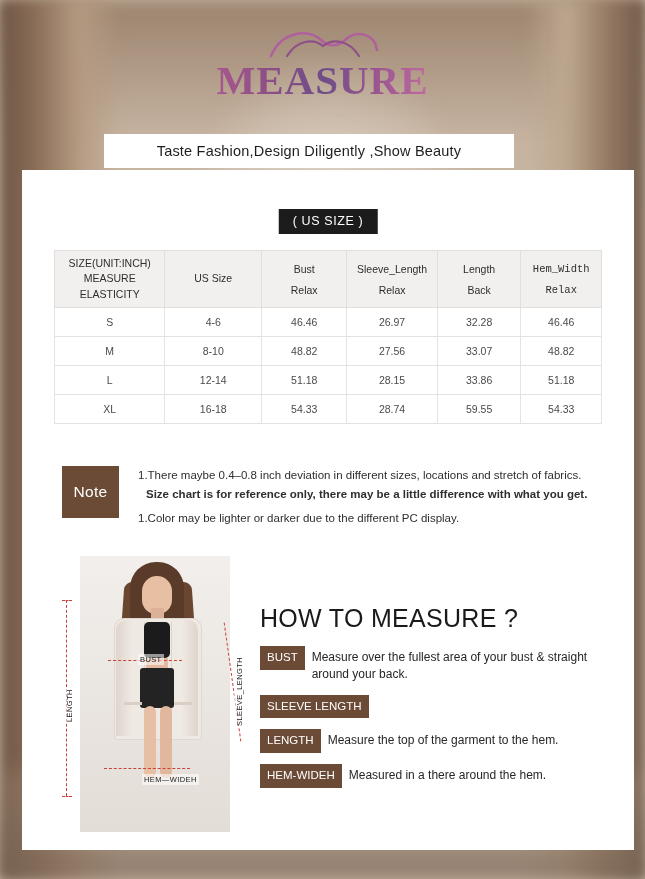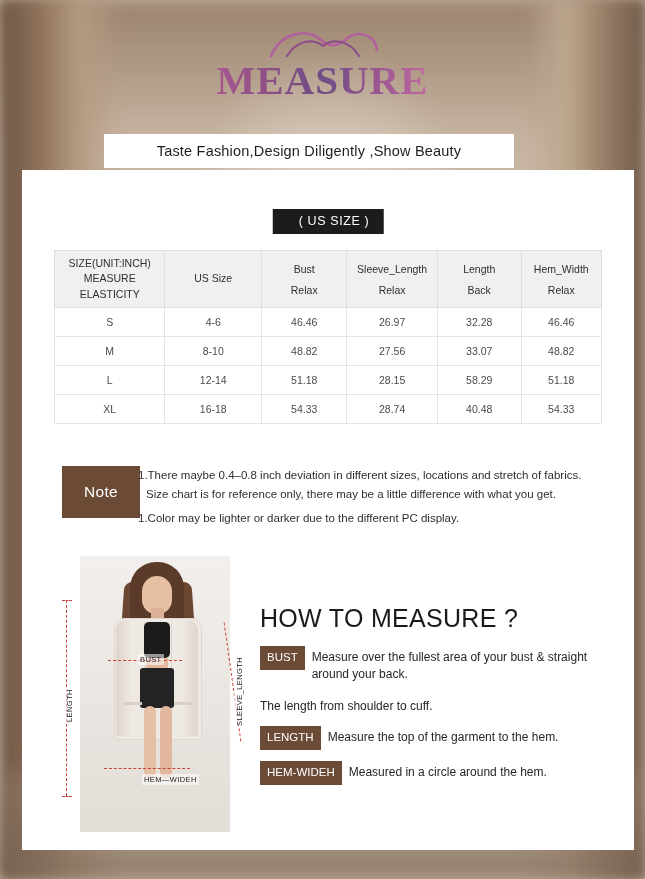--- a/index.html
+++ b/index.html
@@ -113,21 +113,21 @@
   
   .us-size-pill {
     position: absolute;
     left: 50%;
     transform: translateX(-50%);
     top: 39px;
     background: #1c1c1c;
     color: #ffffff;
     font-size: 12.5px;
     letter-spacing: 0.6px;
-    padding: 5px 14px 6px 26px;
+    padding: 5px 14px 6px 14px;
   }
 
   
   table.size-table {
     position: absolute;
     left: 32px;
     top: 80px;
     width: 548px;
     border-collapse: collapse;
     font-size: 10.5px;
@@ -158,48 +158,48 @@
     text-align: center;
     height: 26px;
     font-size: 10.5px;
     color: #4a4a4a;
   }
   .col-0 { width: 110px; text-align: center; }
   .col-1 { width: 98px; }
   .col-2 { width: 86px; }
   .col-3 { width: 90px; }
   .col-4 { width: 84px; }
-  .col-5 { width: 80px; }
+  .col-5 { width: 80px; font-family: Liberation Mono, monospace; }
 
   
   .note-badge {
     position: absolute;
     left: 40px;
     top: 296px;
-    width: 78px;
+    width: 57px;
     height: 52px;
     background: #6b4a36;
     color: #ffffff;
     font-size: 15.5px;
     display: flex;
     align-items: center;
     justify-content: center;
     letter-spacing: 0.3px;
   }
   .note-text {
     position: absolute;
     left: 116px;
     top: 296px;
     width: 470px;
     font-size: 11.5px;
     line-height: 1.62;
     color: #2f2f2f;
   }
   .note-text p { margin: 0 0 6px 0; }
-  .note-indent { display: block; padding-left: 8px; }
+  .note-indent { display: block; padding-left: 8px; font-weight: bold; }
 
   
   .measure-title {
     position: absolute;
     left: 238px;
     top: 434px;
     font-size: 25px;
     color: #1a1a1a;
     letter-spacing: 0.3px;
   }
@@ -419,29 +419,29 @@
         <td>48.82</td>
         <td>27.56</td>
         <td>33.07</td>
         <td>48.82</td>
       </tr>
       <tr>
         <td>L</td>
         <td>12-14</td>
         <td>51.18</td>
         <td>28.15</td>
-        <td>58.29</td>
+        <td>33.86</td>
         <td>51.18</td>
       </tr>
       <tr>
         <td>XL</td>
         <td>16-18</td>
         <td>54.33</td>
         <td>28.74</td>
-        <td>40.48</td>
+        <td>59.55</td>
         <td>54.33</td>
       </tr>
     </tbody>
   </table>
 
   <div class="note-badge">Note</div>
   <div class="note-text">
     <p>
       <span>1.There maybe 0.4–0.8 inch deviation in different sizes, locations and stretch of fabrics.</span>
       <span class="note-indent">Size chart is for reference only, there may be a little difference with what you get.</span>
@@ -486,24 +486,24 @@
     <div class="guide-label" style="left:84px; top:218px;">HEM—WIDEH</div>
   </div>
 
   <div class="measure-title">HOW TO MEASURE ?</div>
   <div class="measure-list">
     <div class="measure-row">
       <span class="measure-tag">BUST</span>
       <span class="measure-desc">Measure over the fullest area of your bust &amp; straight around your back.</span>
     </div>
     <div class="measure-row">
-      <span class="measure-desc">The length from shoulder to cuff.</span>
+      <span class="measure-tag">SLEEVE LENGTH</span>
     </div>
     <div class="measure-row">
       <span class="measure-tag">LENGTH</span>
       <span class="measure-desc">Measure the top of the garment to the hem.</span>
     </div>
     <div class="measure-row">
       <span class="measure-tag">HEM-WIDEH</span>
-      <span class="measure-desc">Measured in a circle around the hem.</span>
+      <span class="measure-desc">Measured in a there around the hem.</span>
     </div>
   </div>
 </div>
 
 </body></html>

